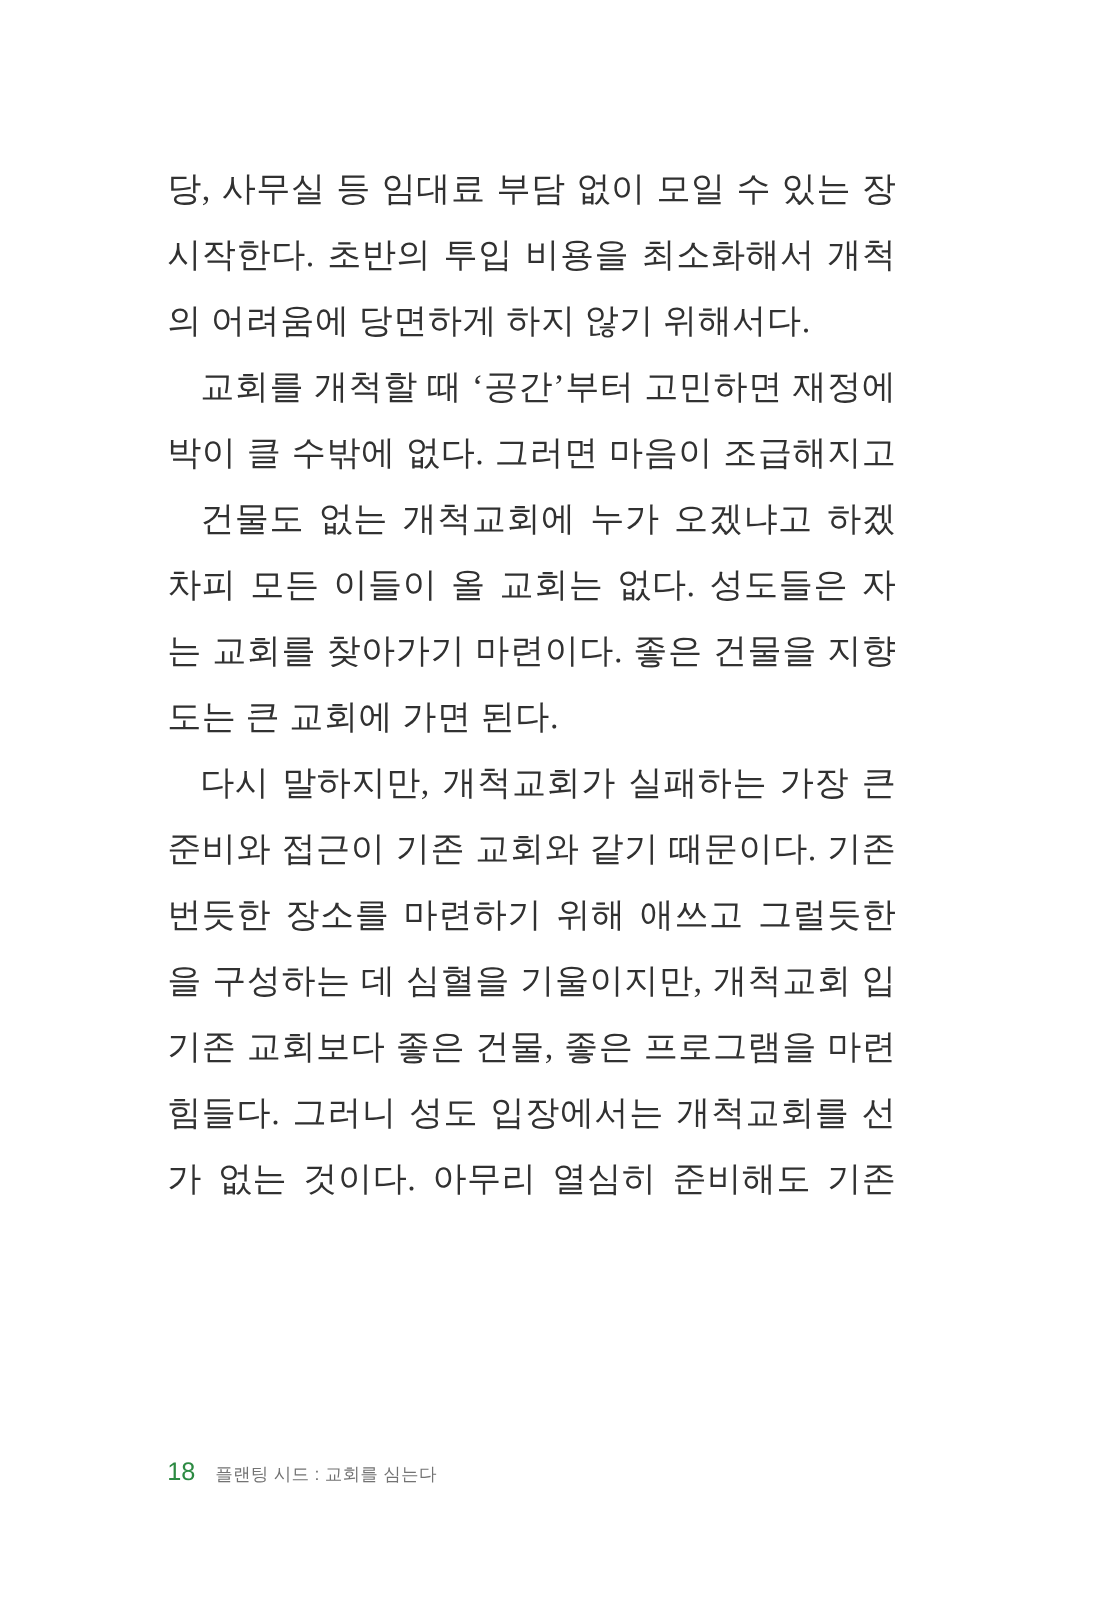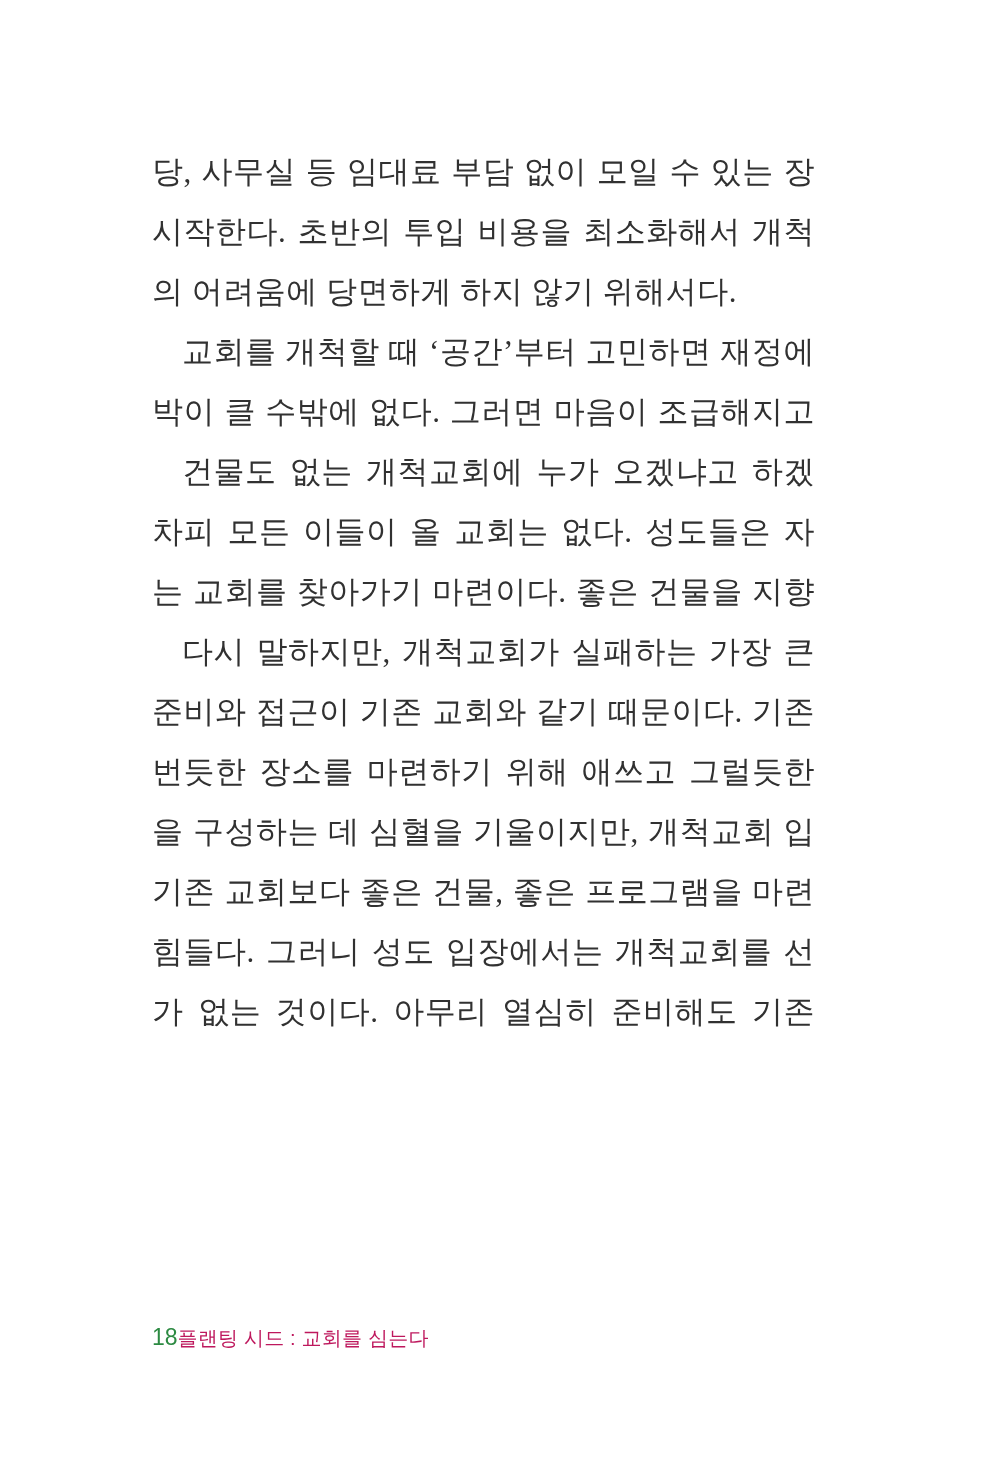--- a/index.html
+++ b/index.html
@@ -40,32 +40,32 @@
   }
   .line.indent {
     text-indent: 30px;
   }
   .footer {
     position: absolute;
     left: 152px;
     top: 1324px;
     display: flex;
     align-items: baseline;
-    gap: 0;
+    gap: 18px;
     font-family: "Liberation Sans", "DejaVu Sans", sans-serif;
   }
   .page-number {
     font-size: 23px;
     line-height: 26px;
     color: #2c8a42;
   }
   .book-title {
-    font-size: 20px;
+    font-size: 16px;
     line-height: 26px;
-    color: #be185d;
+    color: #737373;
     letter-spacing: 0.2px;
   }
 </style>
 </head>
 <body>
 
 <div class="text-block">
 
   <div class="para">
     <div class="line">당, 사무실 등 임대료 부담 없이 모일 수 있는 장소에서</div>
@@ -75,20 +75,21 @@
 
   <div class="para">
     <div class="line indent">교회를 개척할 때 ‘공간’부터 고민하면 재정에 대한 압</div>
     <div class="line">박이 클 수밖에 없다. 그러면 마음이 조급해지고 기쁨이</div>
   </div>
 
   <div class="para">
     <div class="line indent">건물도 없는 개척교회에 누가 오겠냐고 하겠지만, 어</div>
     <div class="line">차피 모든 이들이 올 교회는 없다. 성도들은 자기에게 맞</div>
     <div class="line">는 교회를 찾아가기 마련이다. 좋은 건물을 지향하는 성</div>
+    <div class="line para-end">도는 큰 교회에 가면 된다.</div>
   </div>
 
   <div class="para">
     <div class="line indent">다시 말하지만, 개척교회가 실패하는 가장 큰 이유는</div>
     <div class="line">준비와 접근이 기존 교회와 같기 때문이다. 기존 교회처럼</div>
     <div class="line">번듯한 장소를 마련하기 위해 애쓰고 그럴듯한 프로그램</div>
     <div class="line">을 구성하는 데 심혈을 기울이지만, 개척교회 입장에서는</div>
     <div class="line">기존 교회보다 좋은 건물, 좋은 프로그램을 마련하기가</div>
     <div class="line">힘들다. 그러니 성도 입장에서는 개척교회를 선택할 이유</div>
     <div class="line">가 없는 것이다. 아무리 열심히 준비해도 기존 교회와 똑</div>

